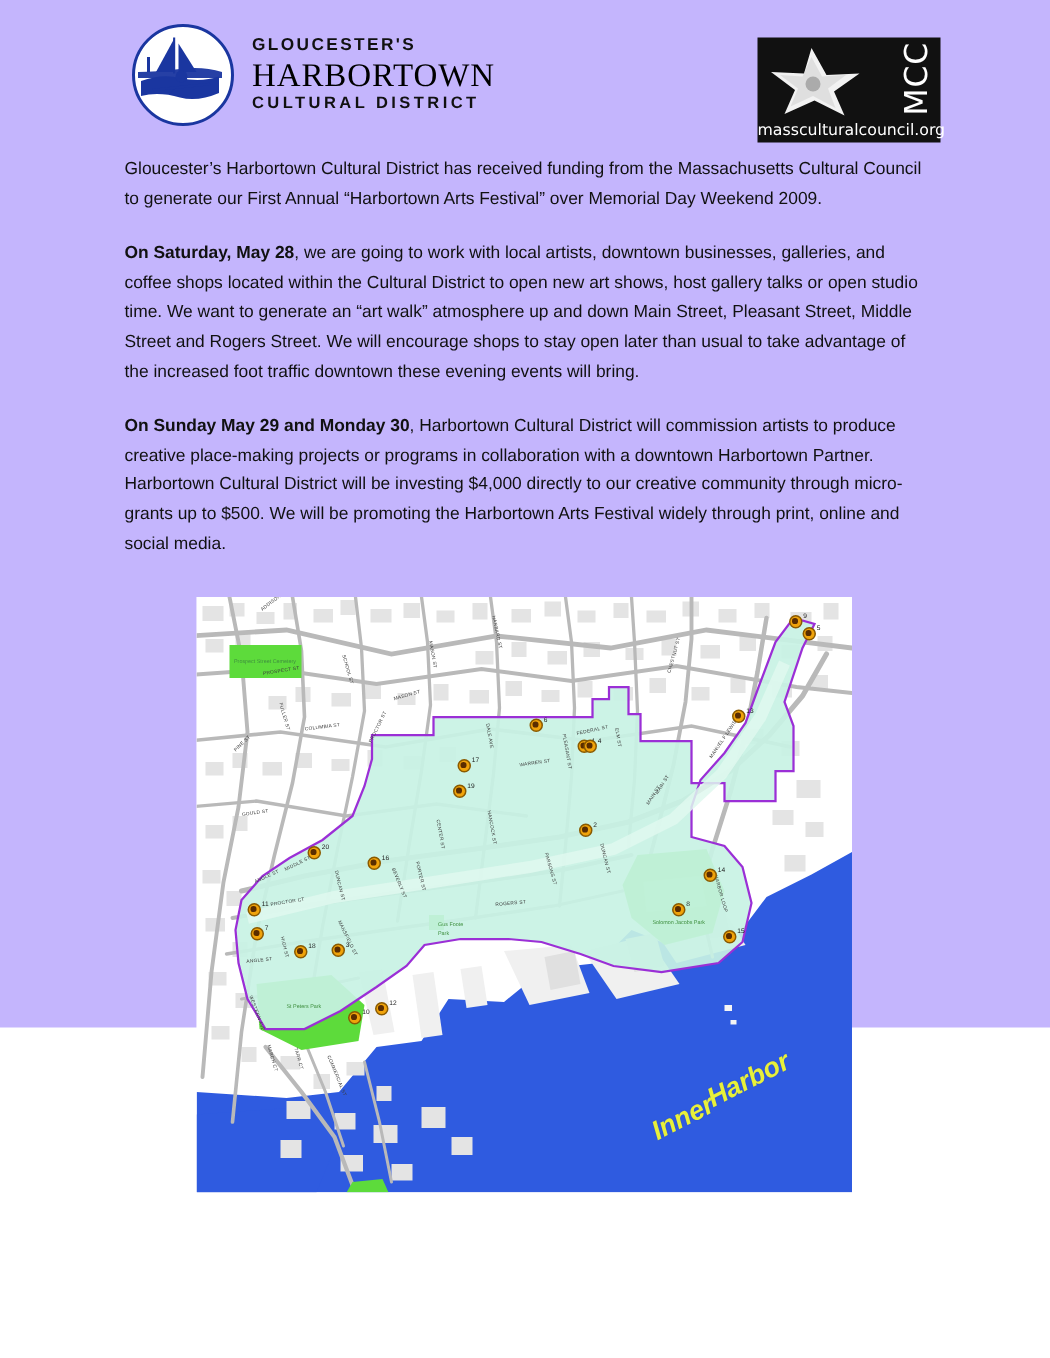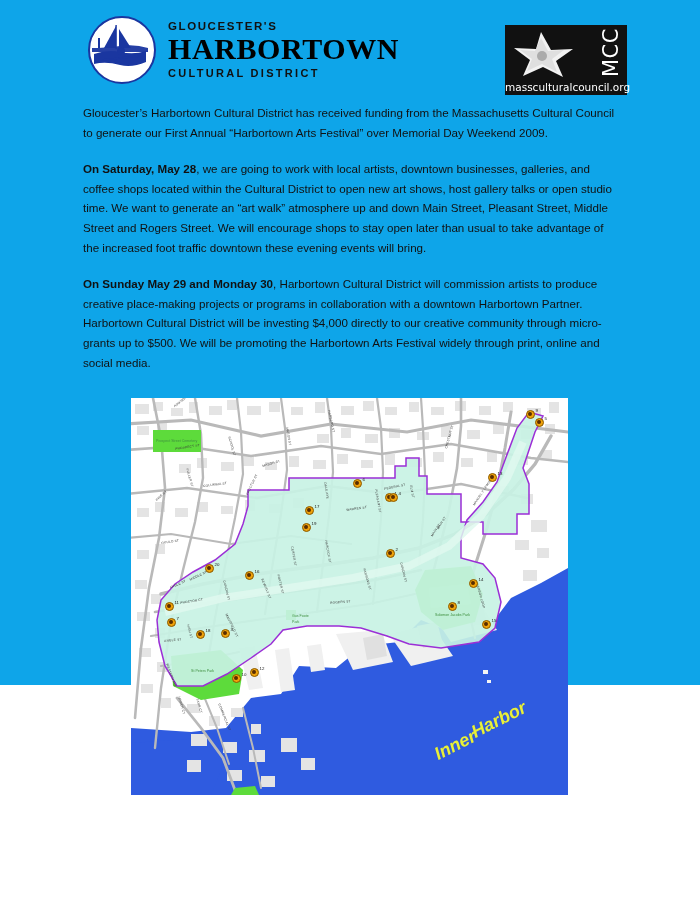--- a/index.html
+++ b/index.html
@@ -13,21 +13,21 @@
     font-family: "Liberation Sans", sans-serif;
     color: #000000;
     position: relative;
     overflow: hidden;
   }
   .page {
     position: absolute;
     left: 0; top: 0;
     width: 700px;
     height: 685px;
-    background: #0ea5e9;
+    background: #c4b5fd;
   }
 
   
   .header {
     position: absolute;
     left: 0; top: 8px;
     width: 700px;
     height: 92px;
   }
   .logo-left {
@@ -52,22 +52,22 @@
   }
   .lt-top {
     font-size: 11.5px;
     font-weight: bold;
     letter-spacing: 1.6px;
     color: #111111;
     margin-bottom: 2px;
   }
   .lt-mid {
     font-family: "Liberation Serif", serif;
-    font-size: 30px;
-    font-weight: bold;
+    font-size: 22px;
+    font-weight: normal;
     letter-spacing: 0.6px;
     color: #000000;
     line-height: 1.02;
     text-align: center;
   }
   .lt-bot {
     font-size: 11px;
     font-weight: bold;
     letter-spacing: 2.3px;
     color: #111111;

